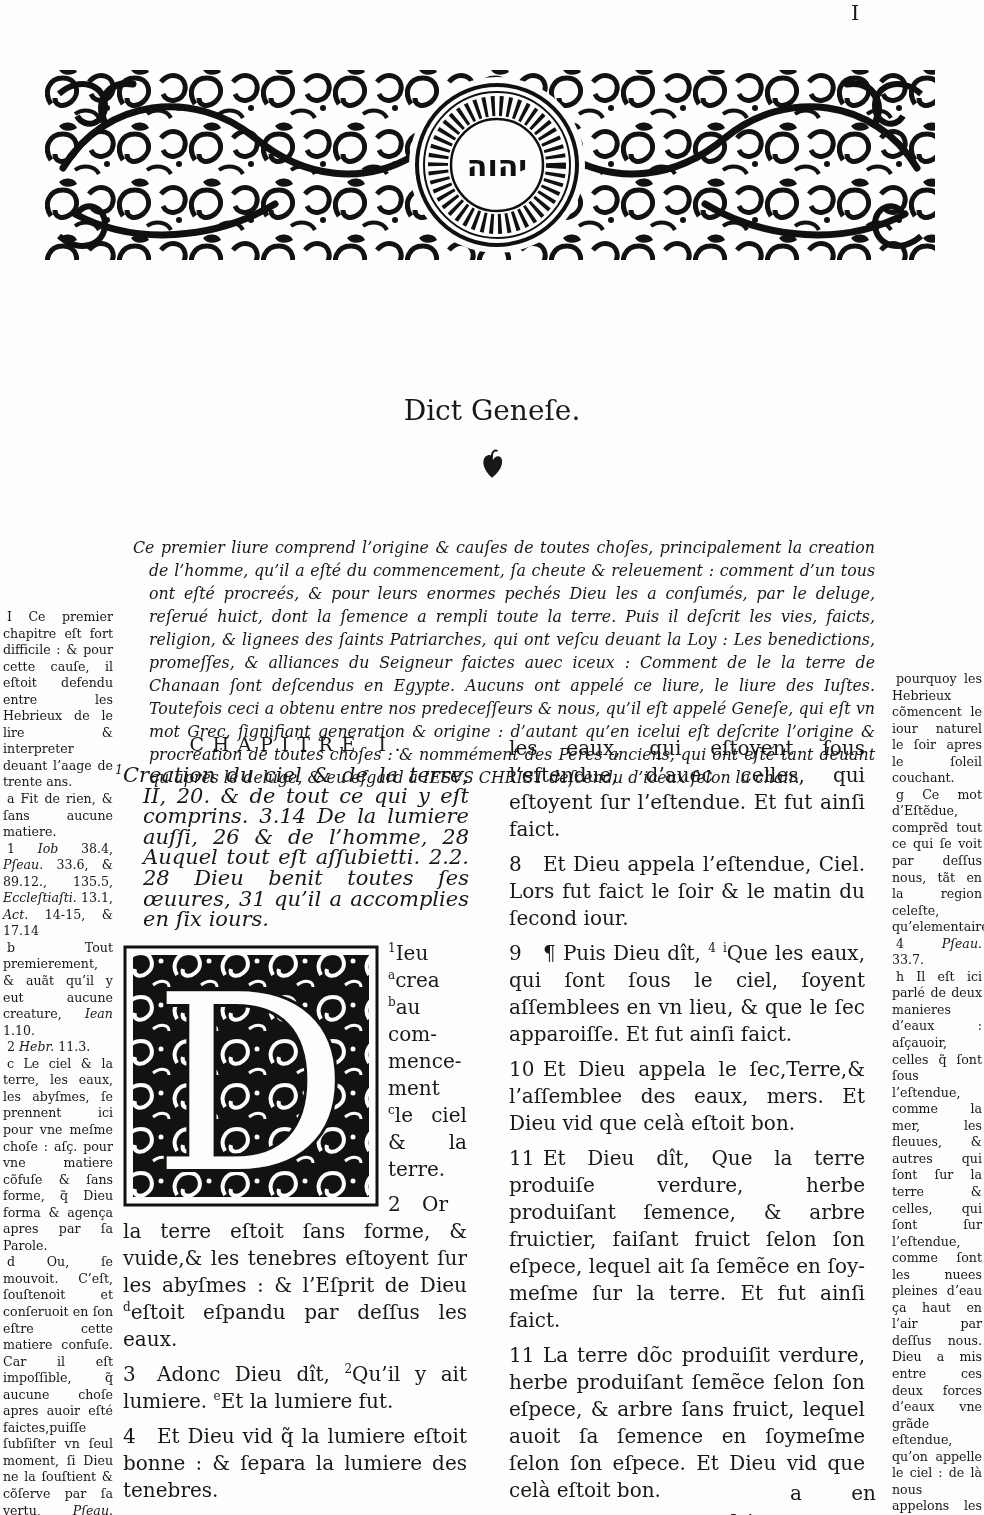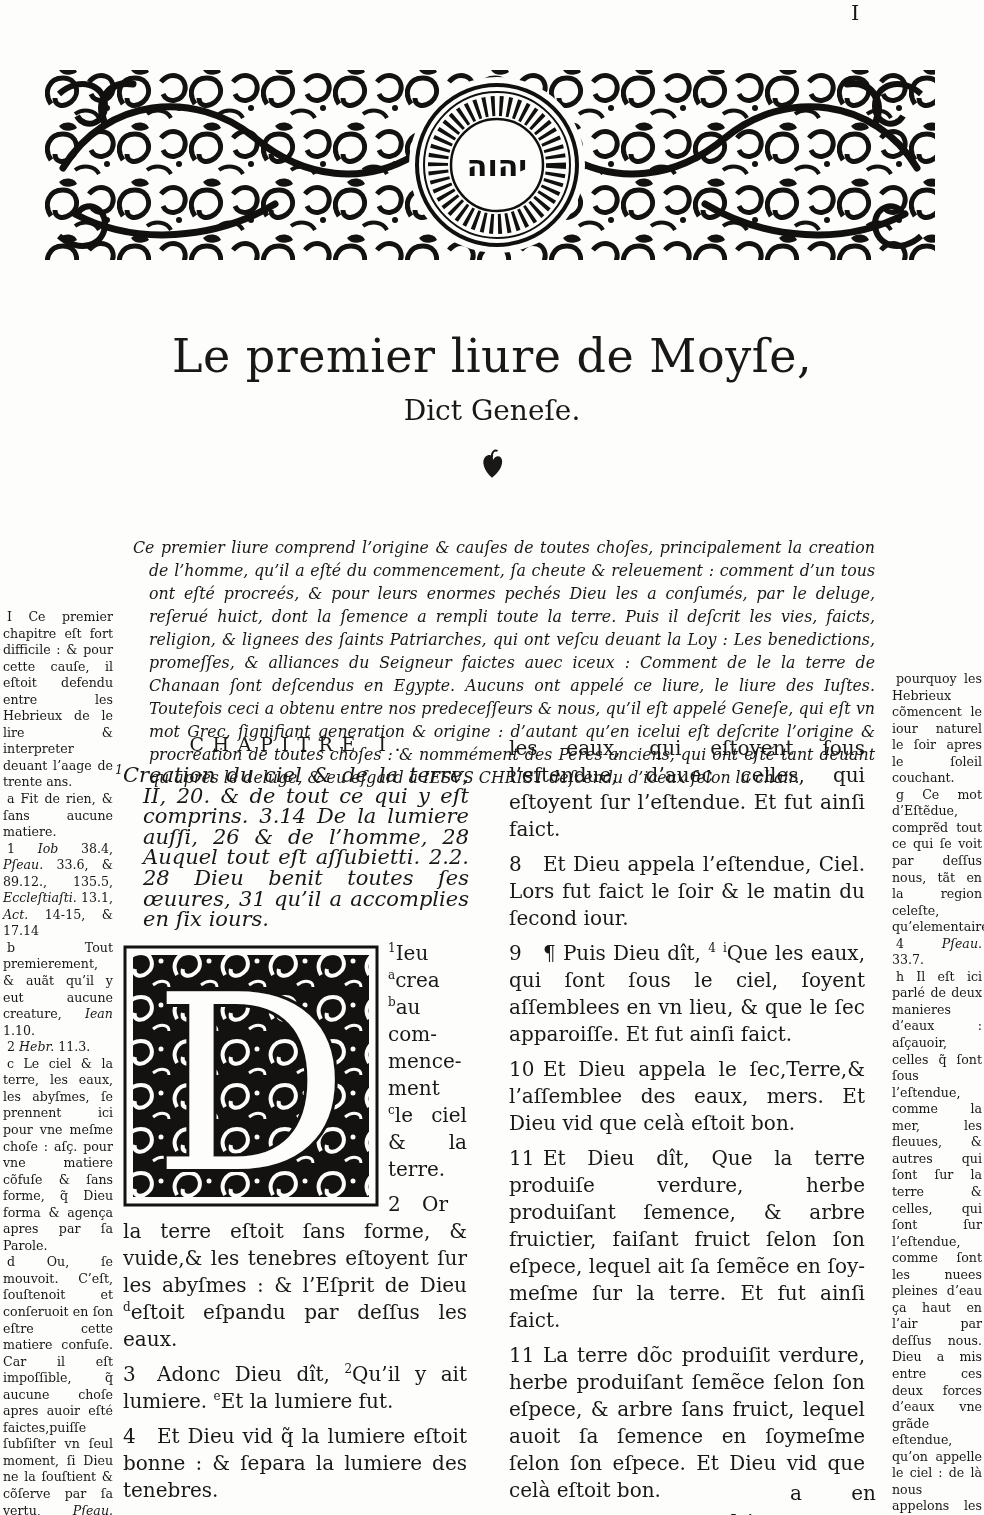--- a/index.html
+++ b/index.html
@@ -84,21 +84,20 @@
         <circle cx="452" cy="101" r="88" fill="#fdfdfc"></circle>
         <circle cx="452" cy="101" r="80" fill="none" stroke="#11100e" stroke-width="4"></circle>
         <circle cx="452" cy="101" r="73" fill="none" stroke="#11100e" stroke-width="2"></circle>
         <circle cx="452" cy="101" r="59" fill="none" stroke="#11100e" stroke-width="20" stroke-dasharray="3.5,4.5"></circle>
         <circle cx="452" cy="101" r="46" fill="#fdfdfc" stroke="#11100e" stroke-width="2.5"></circle>
         <text x="452" y="112" text-anchor="middle" font-size="30" font-weight="bold" font-family="'DejaVu Sans', sans-serif" fill="#11100e">יהוה</text>
       </g>
     </svg>
   </div>
 
-  <h1 class="title">Le premier liure de Moyſe,</h1>
   <h2 class="subtitle">Dict Geneſe.</h2>
 
   <div class="fleuron">
     <svg viewBox="0 0 26 34" xmlns="http://www.w3.org/2000/svg">
       <path d="M13,32 C4,24 1,14 6,9 C10,5 15,8 14,13 C17,6 24,8 24,14 C24,21 19,27 13,32 Z" fill="#1a1816"></path>
       <path d="M13,10 C12,4 16,1 19,3" stroke="#1a1816" stroke-width="2" fill="none"></path>
     </svg>
   </div>
 
   <div class="argument">Ce premier liure comprend l’origine &amp; cauſes de toutes choſes, principalement la creation de l’homme, qu’il a eſté du commencement, ſa cheute &amp; releuement : comment d’un tous ont eſté procreés, &amp; pour leurs enormes pechés Dieu les a conſumés, par le deluge, reſerué huict, dont la ſemence a rempli toute la terre. Puis il deſcrit les vies, faicts, religion, &amp; lignees des ſaints Patriarches, qui ont veſcu deuant la Loy : Les benedictions, promeſſes, &amp; alliances du Seigneur faictes auec iceux : Comment de le la terre de Chanaan ſont deſcendus en Egypte. Aucuns ont appelé ce liure, le liure des Iuſtes. Toutefois ceci a obtenu entre nos predeceſſeurs &amp; nous, qu’il eſt appelé Geneſe, qui eſt vn mot Grec, ſignifiant generation &amp; origine : d’autant qu’en icelui eſt deſcrite l’origine &amp; procreation de toutes choſes : &amp; nommément des Peres anciens, qui ont eſté tant deuant qu’apres le deluge, &amp; eu eſgard à IESVS CHRIST deſcendu d’iceux ſelon la chair.</div>

